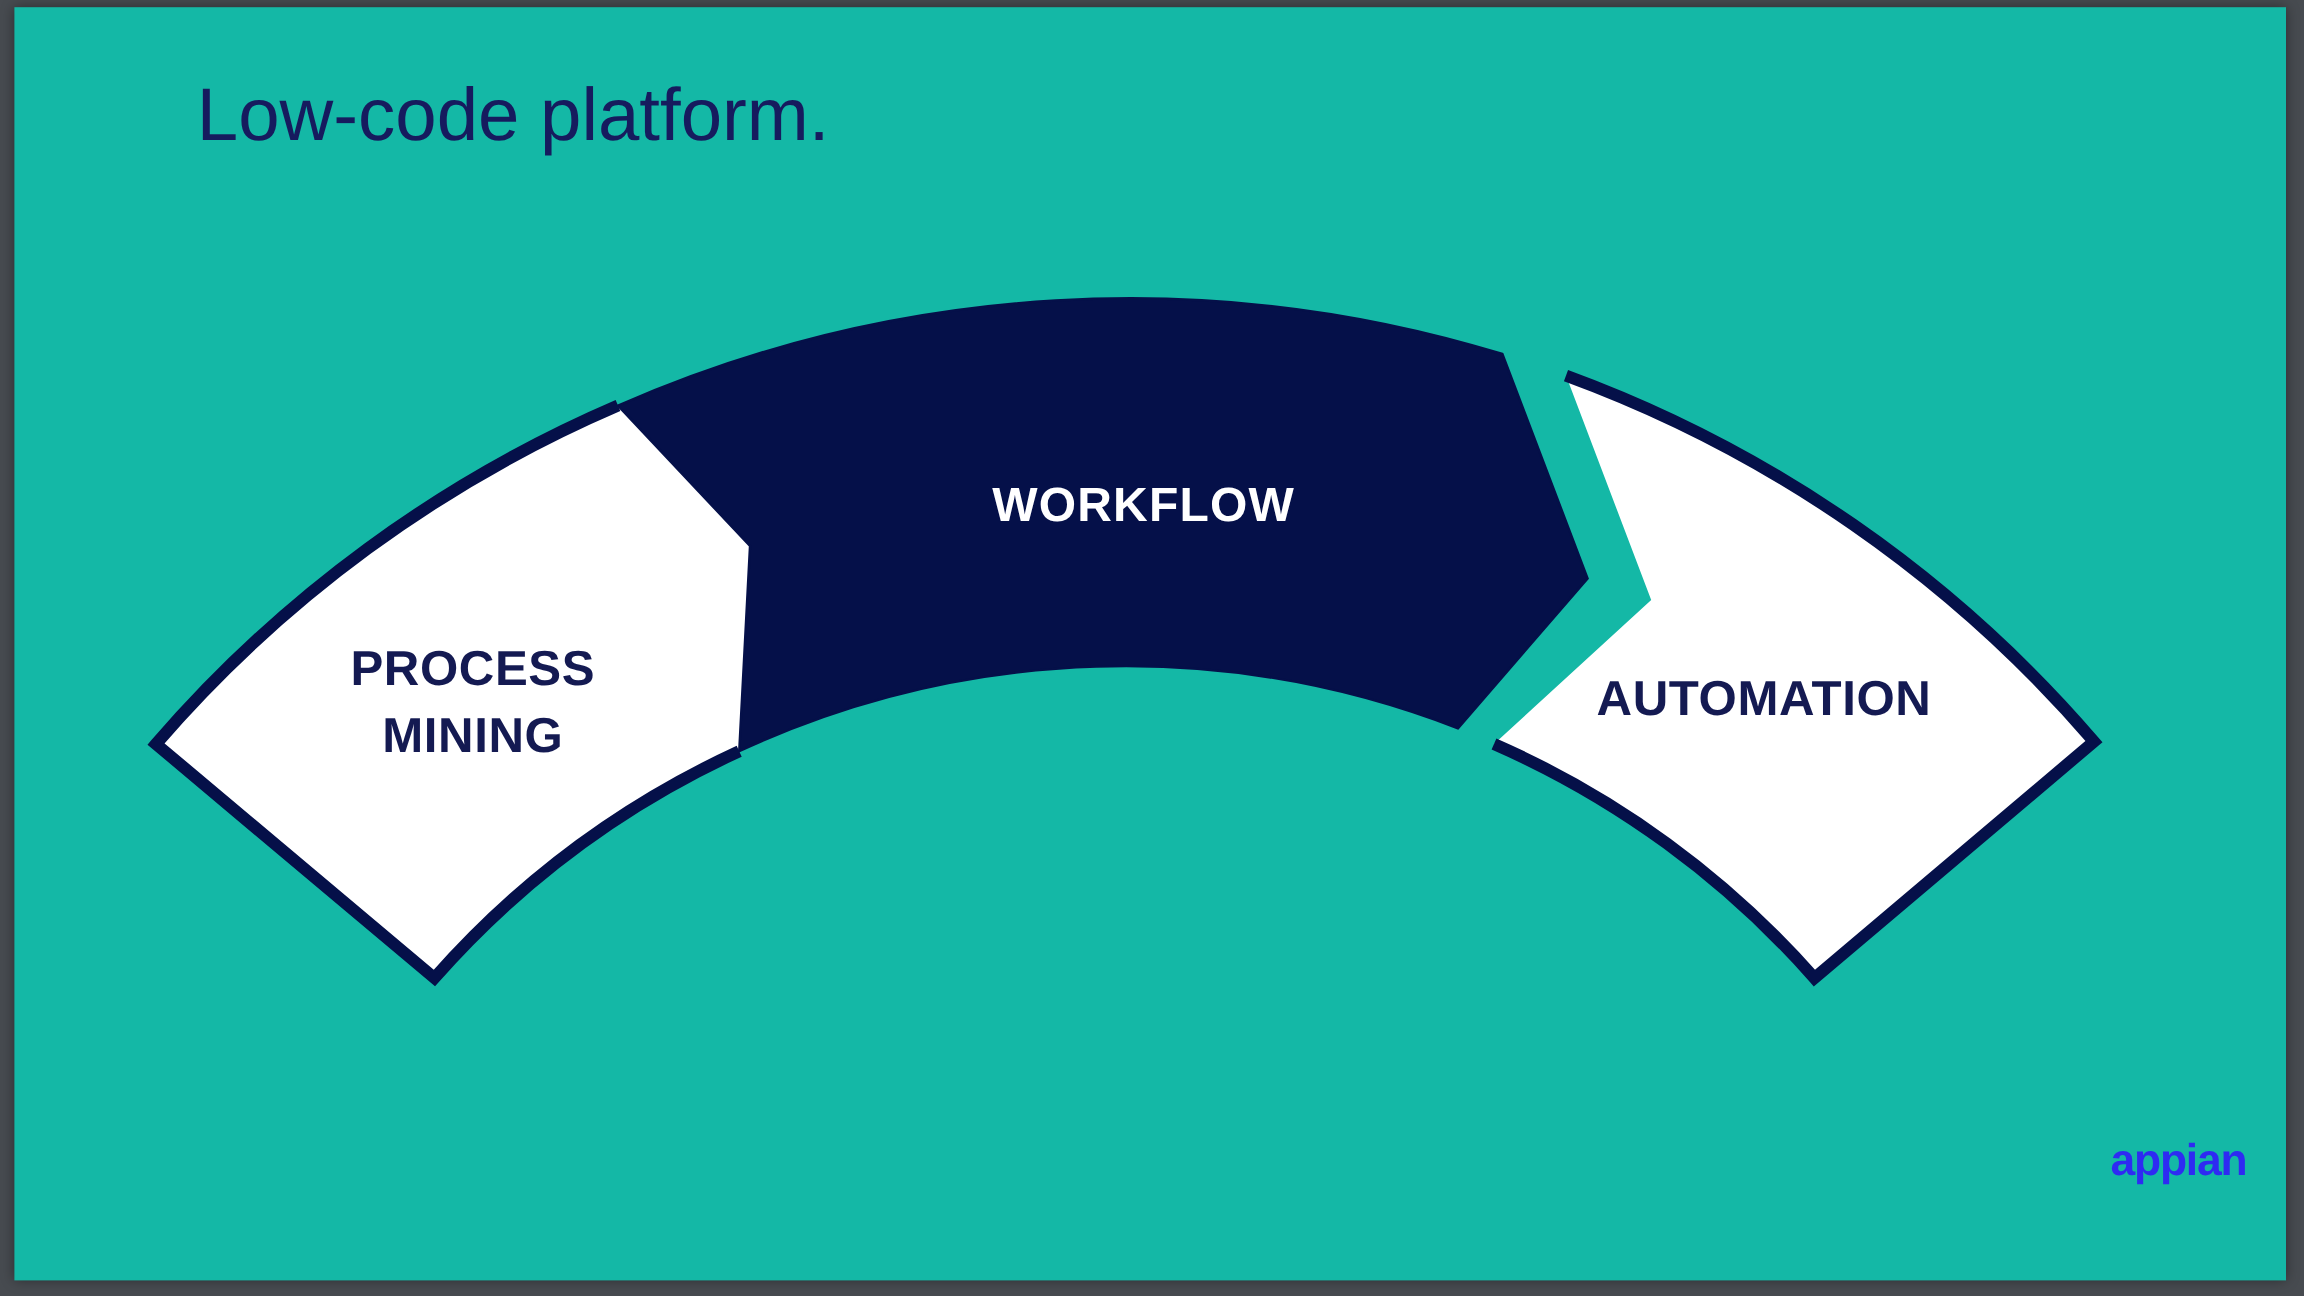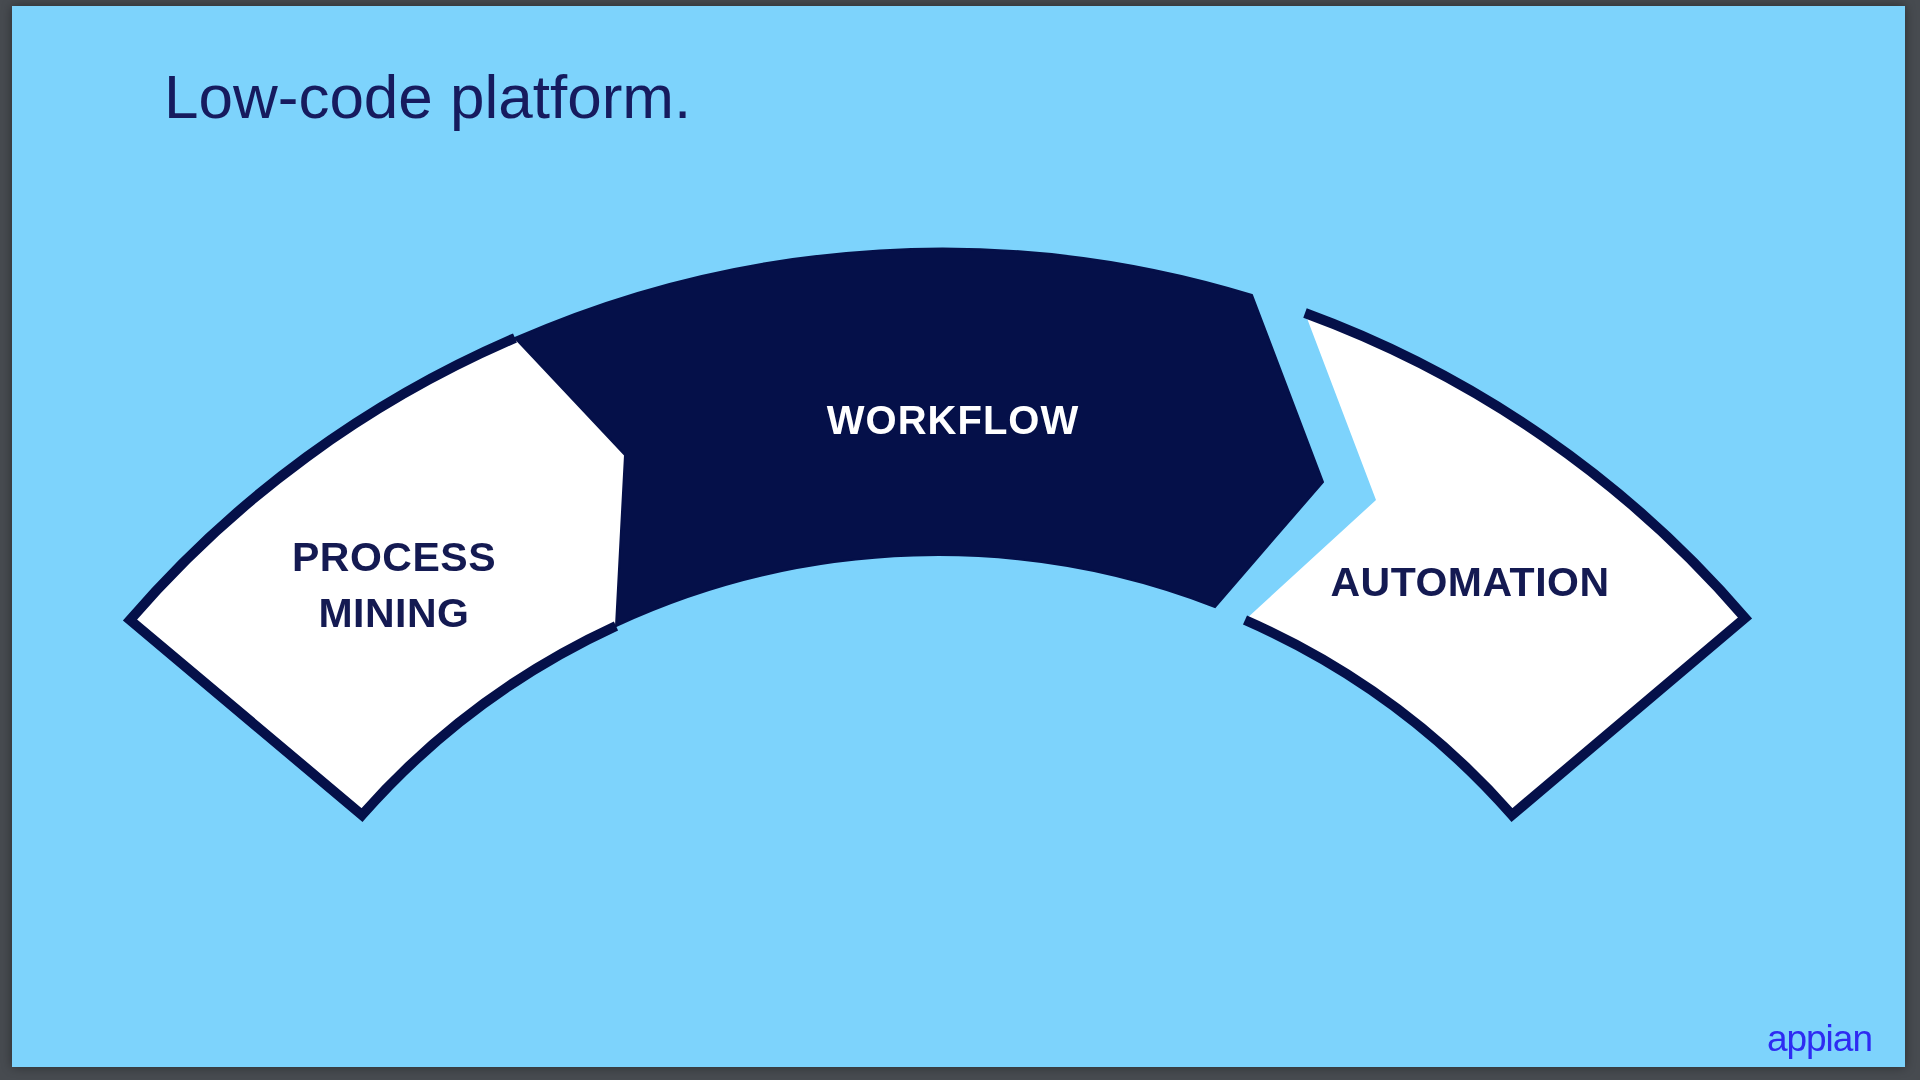--- a/index.html
+++ b/index.html
@@ -53,34 +53,34 @@
     font-family: "Liberation Sans", "DejaVu Sans", sans-serif;
     font-weight: 700;
     text-anchor: middle;
     letter-spacing: 0.5px;
   }
   .seg-label-small { font-size: 41px; }
   .seg-label-mid   { font-size: 40px; letter-spacing: 1px; }
   .logo {
     position: absolute;
     right: 33px;
-    top: 1012px;
+    top: 940px;
     font-size: 37px;
-    font-weight: 400;
+    font-weight: 700;
     letter-spacing: -1px;
     white-space: nowrap;
     text-align: right;
   }
 </style>
 </head>
 <body>
 
 <div class="viewer" style="background-color: rgb(71, 75, 80);">
 
-  <div class="slide" style="background-color: #7dd3fc;">
+  <div class="slide" style="background-color: #14b8a6;">
 
     <div class="title" style="color: rgb(22, 27, 94);">Low-code platform.</div>
 
     <svg class="diagram-svg" viewBox="0 0 1920 1080" aria-hidden="true">
 
       <path d="M 130 620 A 1062 1062 0 0 1 515 338 L 625 455 L 616 626 A 766 766 0 0 0 362 815 Z" fill="#ffffff"></path>
 
       <path class="seg-fill-mid" d="M 515 338 A 1062 1062 0 0 1 1252 295 L 1323 482 L 1215 607 A 766 766 0 0 0 616 626 L 625 455 Z" fill="#051049" stroke="#051049"></path>
 
       <path d="M 1305 313 A 1062 1062 0 0 1 1745 618 L 1512 815 A 766 766 0 0 0 1245 620 L 1376 500 Z" fill="#ffffff"></path>

